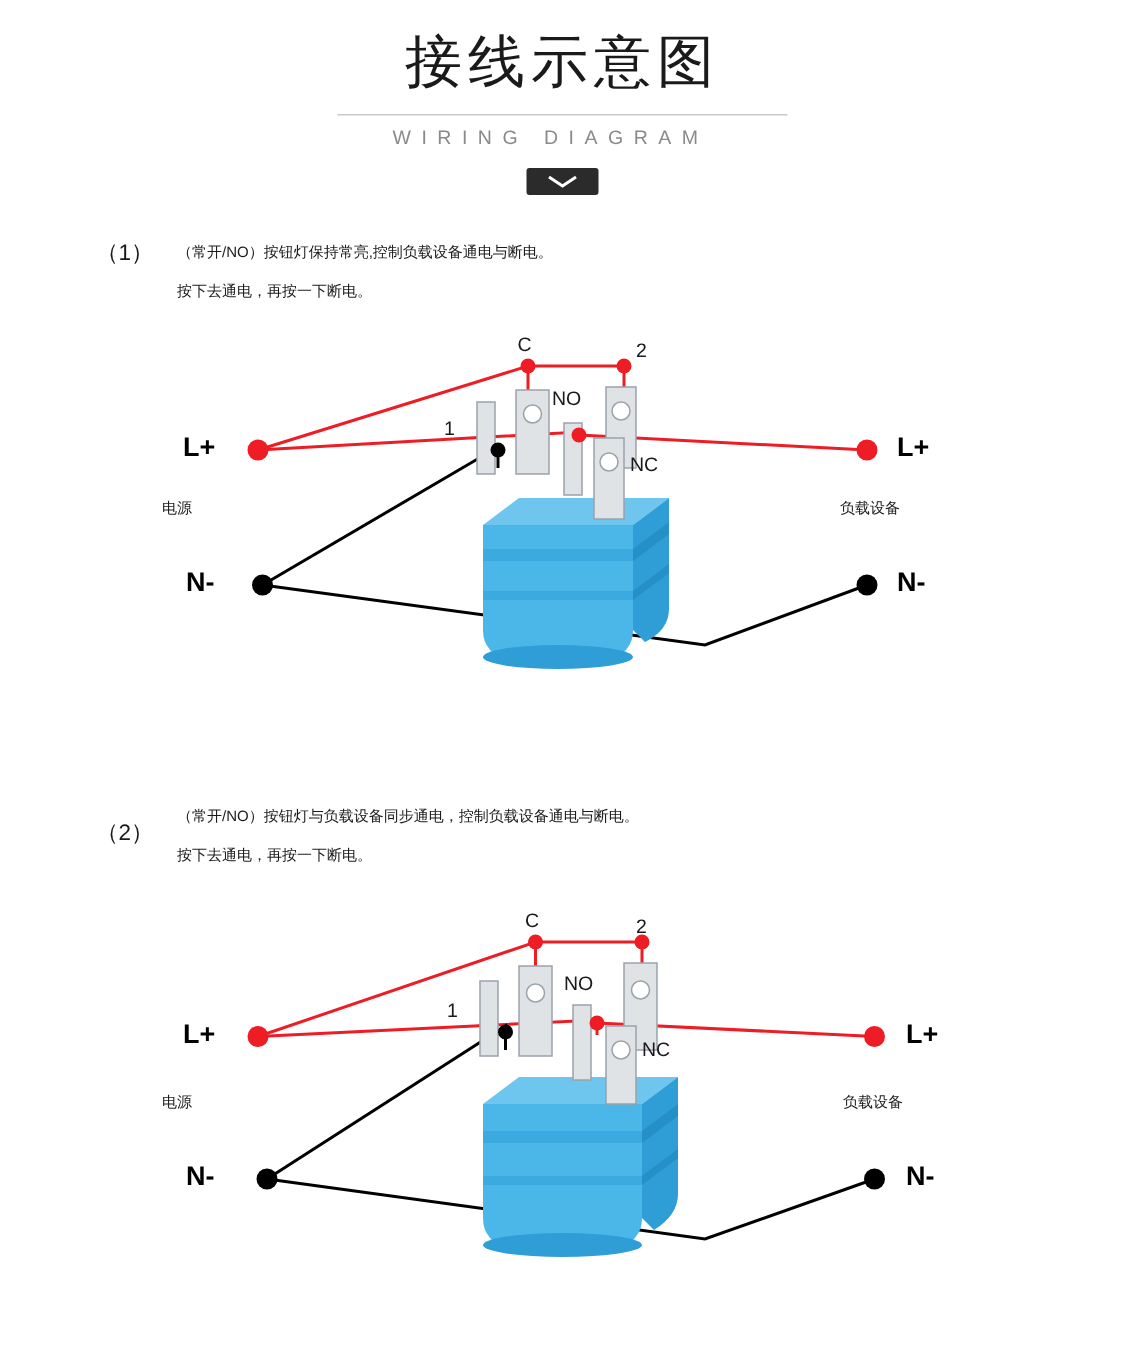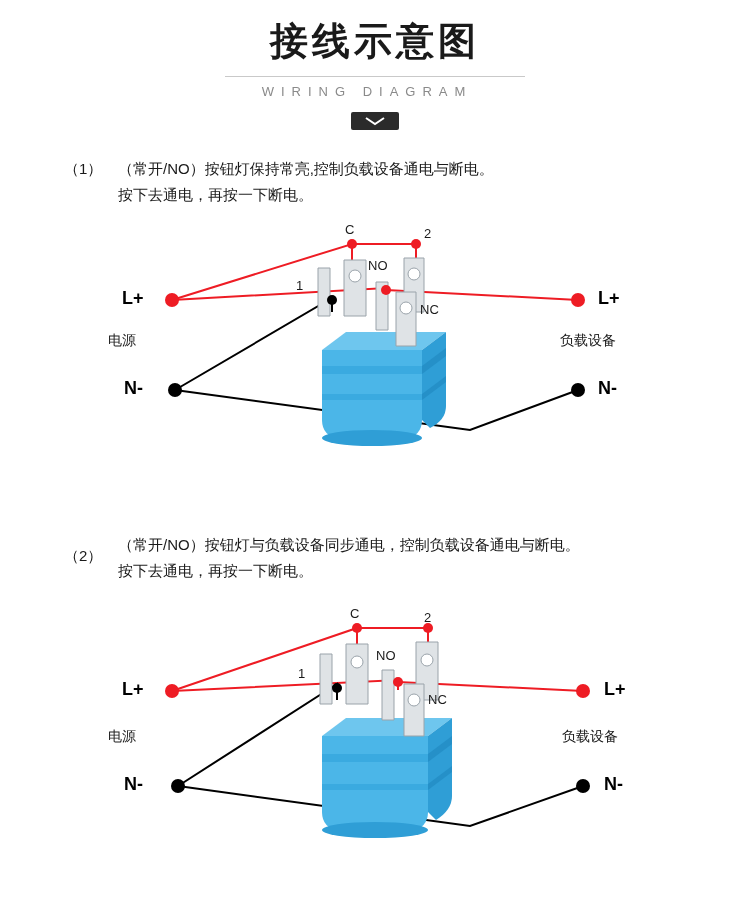--- a/index.html
+++ b/index.html
@@ -24,21 +24,21 @@
     width: 750px;
     height: 150px;
   }
   .title-cn {
     position: absolute;
     top: 16px;
     left: 0;
     width: 750px;
     text-align: center;
     font-size: 38px;
-    font-weight: bold;
+    font-weight: normal;
     letter-spacing: 4px;
     color: #1a1a1a;
   }
   .title-rule {
     position: absolute;
     top: 76px;
     left: 225px;
     width: 300px;
     height: 1px;
     background: #c9c9c9;
@@ -67,21 +67,21 @@
   
   .sec-label {
     position: absolute;
     font-size: 15px;
     line-height: 26px;
     color: #1a1a1a;
     white-space: nowrap;
   }
   .sec-text {
     position: absolute;
-    font-size: 15px;
+    font-size: 10px;
     line-height: 26px;
     color: #1a1a1a;
     white-space: pre-line;
   }
 
   
   .diagram {
     position: absolute;
     left: 0;
     width: 750px;
@@ -91,21 +91,21 @@
 
   .lbl {
     position: absolute;
     font-size: 18px;
     font-weight: bold;
     color: #000;
     white-space: nowrap;
   }
   .lbl-small {
     position: absolute;
-    font-size: 14px;
+    font-size: 10px;
     color: #1a1a1a;
     white-space: nowrap;
     font-weight: normal;
   }
   .tag {
     position: absolute;
     font-size: 13px;
     color: #1a1a1a;
     white-space: nowrap;
   }

